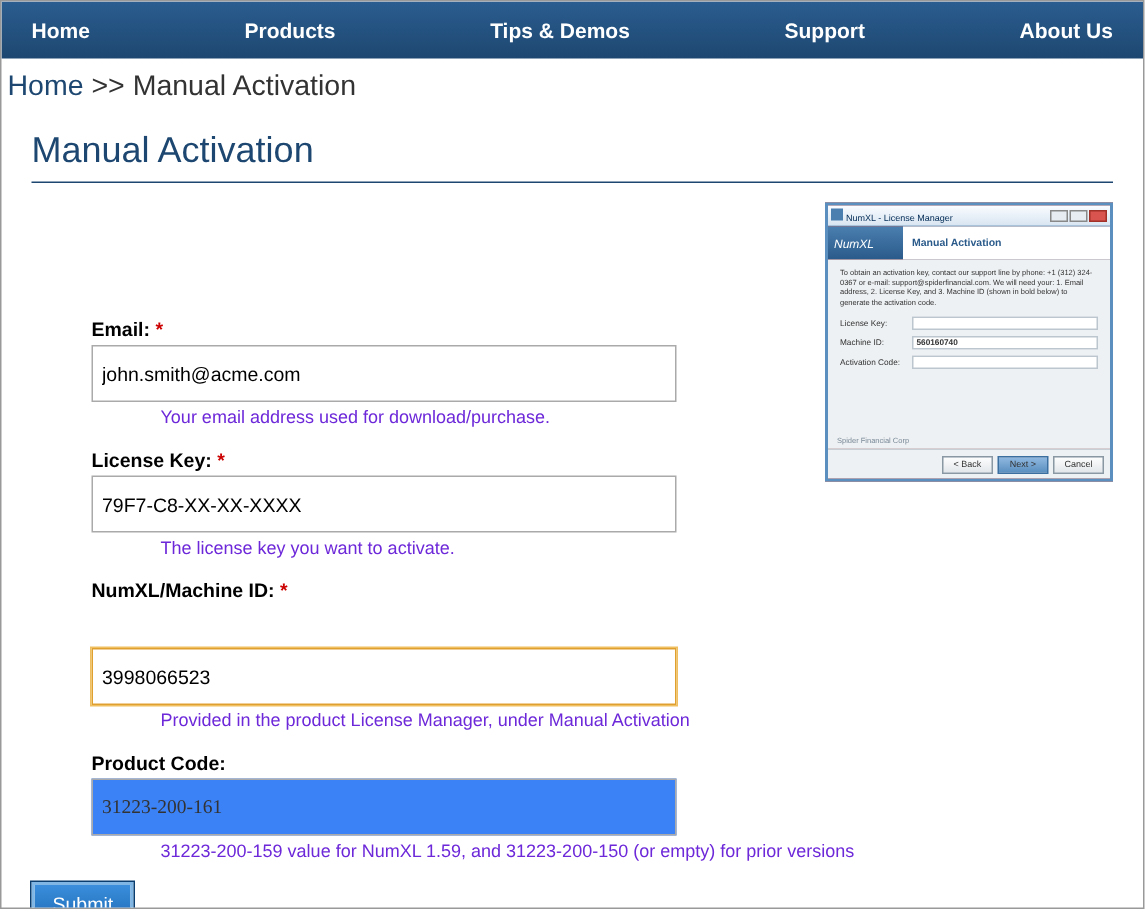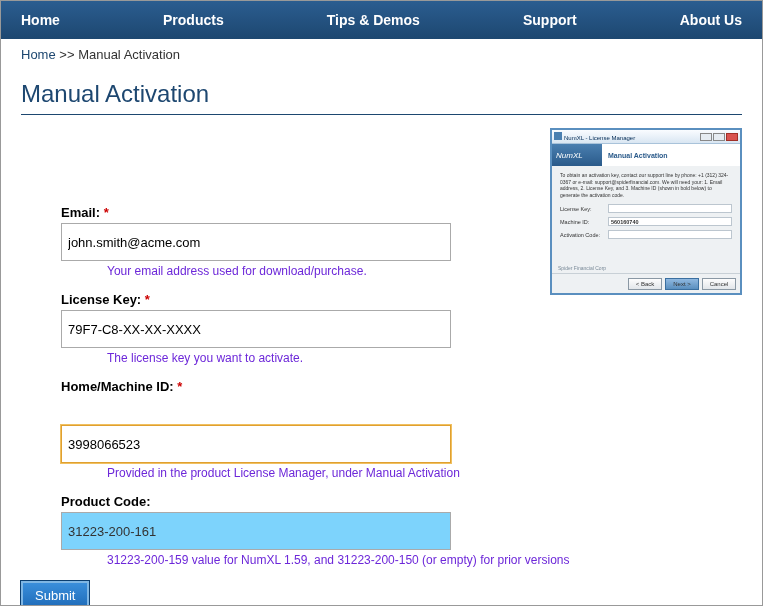--- a/index.html
+++ b/index.html
@@ -20,22 +20,22 @@
     padding: 0 20px;
     justify-content: space-between;
   }
   .nav-item {
     color: #fff;
     font-weight: bold;
     font-size: 14px;
     cursor: pointer;
   }
   .breadcrumb {
-    padding: 8px 20px;
-    font-size: 13px;
+    padding: 8px 4px;
+    font-size: 19px;
     color: #333;
   }
   .breadcrumb a { color: #1d4770; text-decoration: none; }
   .content {
     padding: 10px 20px 20px 20px;
     position: relative;
   }
   h1.page-title {
     color: #1d4770;
     font-size: 24px;
@@ -48,21 +48,21 @@
     font-size: 13px;
     color: #333;
     line-height: 1.5;
     width: 510px;
   }
   .dialog-img {
     position: absolute;
     right: 20px;
     top: 58px;
     width: 192px;
-    height: 167px;
+    height: 186px;
     border: 2px solid #5a8fbf;
     background: #7f1d1d;
     font-size: 6px;
     color: #333;
     display: flex;
     flex-direction: column;
   }
   .dialog-titlebar {
     height: 14px;
     background: linear-gradient(#fafcff,#d9e6f2);
@@ -148,22 +148,23 @@
     font-size: 13px;
     font-family: inherit;
     background:#fff;
   }
   .text-input.focused {
     border: 1px solid #e0a030;
     outline: 1px solid #f0c060;
     margin-top: 28px;
   }
   .text-input.readonly {
-    background:#7dd3fc;
+    background:#3b82f6;
     color:#333;
+    font-family:Liberation Serif, serif;
   }
   .help {
     font-size: 12px;
     color: #6d28d9;
     margin-top: 3px;
     margin-left: 46px;
   }
   .submit-btn {
     background: linear-gradient(#3a8edb,#1e6bb8);
     color: #fff;
@@ -245,21 +246,21 @@
     <div class="field">
       <label class="field-label">
         <span>License Key:</span> <span class="req">*</span>
       </label>
       <input type="text" class="text-input" value="79F7-C8-XX-XX-XXXX" style="">
       <div class="help">The license key you want to activate.</div>
     </div>
 
     <div class="field">
       <label class="field-label">
-        <span>Home/Machine ID:</span> <span class="req">*</span>
+        <span>NumXL/Machine ID:</span> <span class="req">*</span>
       </label>
       <input type="text" class="text-input focused" value="3998066523" style="">
       <div class="help">Provided in the product License Manager, under Manual Activation</div>
     </div>
 
     <div class="field">
       <label class="field-label">
         <span>Product Code:</span>
       </label>
       <input type="text" class="text-input readonly" readonly="" value="31223-200-161" style="">

